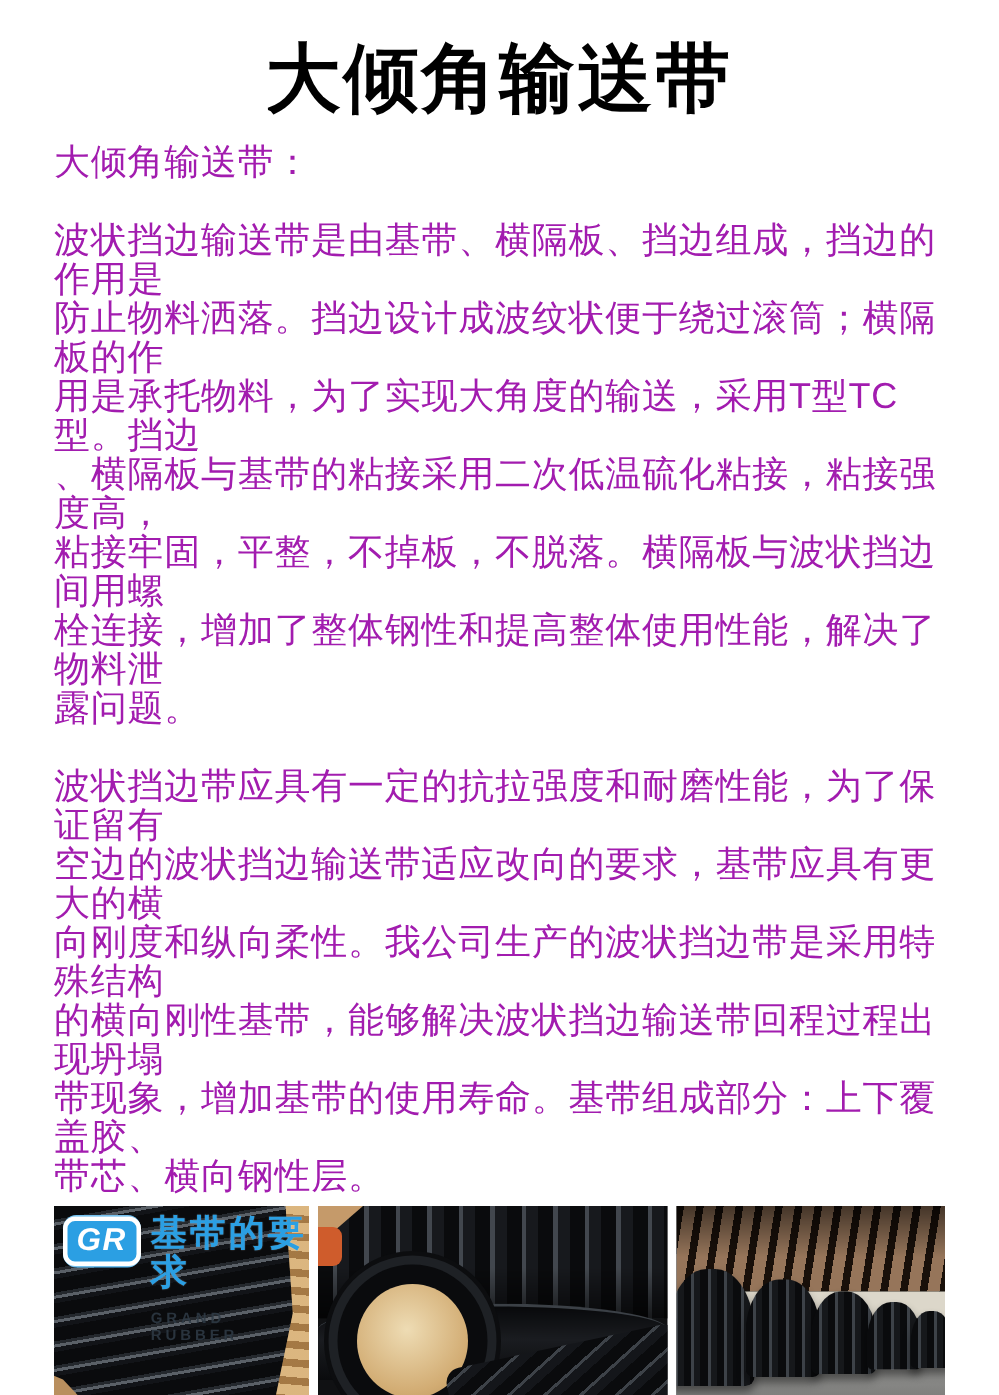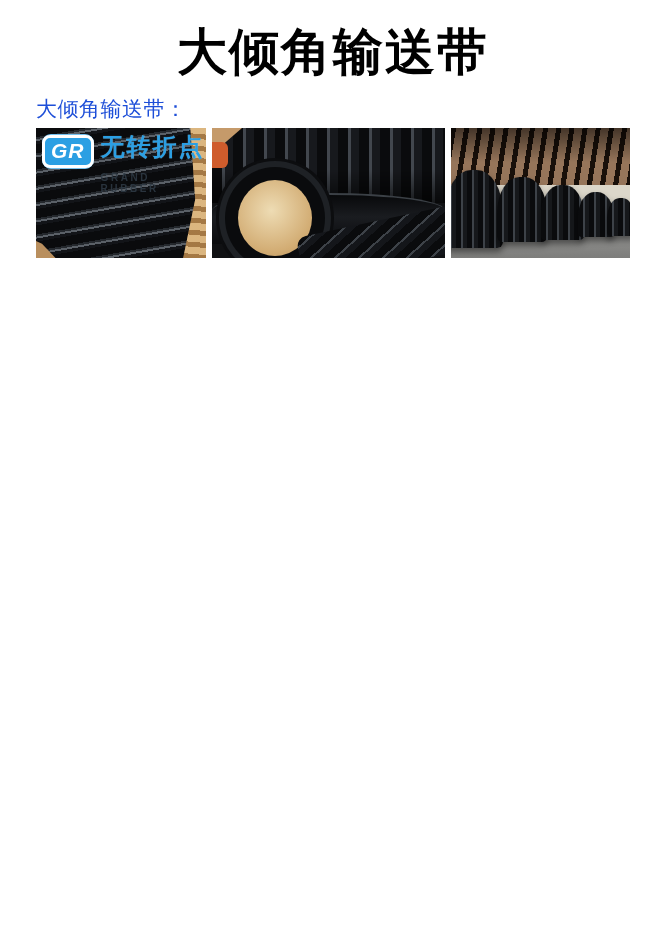--- a/index.html
+++ b/index.html
@@ -3,21 +3,21 @@
 <meta charset="utf-8">
 <style>
   html,body{margin:0;padding:0;background:#ffffff;}
   body{width:666px;height:930px;overflow:hidden;
        font-family:"Liberation Sans","DejaVu Sans",sans-serif;}
   .page{position:relative;width:666px;height:930px;background:#fff;}
 
   h1.title{margin:22px 0 14px;text-align:center;font-size:50px;line-height:60px;
            font-weight:700;color:#000;letter-spacing:2px;}
 
-  .content{padding:0 34px 0 36px;font-size:21px;line-height:26px;color:#1d4ed8;}
+  .content{padding:0 34px 0 36px;font-size:24px;line-height:26px;color:#a21caf;}
   .para{margin:0 0 26px;white-space:pre-line;letter-spacing:0.5px;}
   .para:last-child{margin-bottom:0;}
 
   
   .gallery{margin-top:6px;padding:0 36px;display:flex;gap:6px;height:130px;}
   .photo{position:relative;margin:0;overflow:hidden;background:#101113;}
   .photo1{width:170px;}
   .photo2{flex:1;}
   .photo3{width:179px;}
 
@@ -76,34 +76,47 @@
 </style>
 </head>
 <body>
 
 <main class="page">
 
   <h1 class="title"><span>大倾角输送带</span></h1>
 
   <section class="content">
     <p class="para">大倾角输送带：</p>
+    <p class="para">波状挡边输送带是由基带、横隔板、挡边组成，挡边的作用是
+防止物料洒落。挡边设计成波纹状便于绕过滚筒；横隔板的作
+用是承托物料，为了实现大角度的输送，采用T型TC型。挡边
+、横隔板与基带的粘接采用二次低温硫化粘接，粘接强度高，
+粘接牢固，平整，不掉板，不脱落。横隔板与波状挡边间用螺
+栓连接，增加了整体钢性和提高整体使用性能，解决了物料泄
+露问题。</p>
+    <p class="para">波状挡边带应具有一定的抗拉强度和耐磨性能，为了保证留有
+空边的波状挡边输送带适应改向的要求，基带应具有更大的横
+向刚度和纵向柔性。我公司生产的波状挡边带是采用特殊结构
+的横向刚性基带，能够解决波状挡边输送带回程过程出现坍塌
+带现象，增加基带的使用寿命。基带组成部分：上下覆盖胶、
+带芯、横向钢性层。</p>
   </section>
 
   <div class="gallery">
 
     <figure class="photo photo1">
       <div class="p1-ribs"></div>
       <div class="p1-card-right"></div>
       <div class="p1-card-bl"></div>
       <div class="logo">
         <div class="logo-mark">
           <span>GR</span>
         </div>
         <div class="logo-text">
-          <div class="logo-cn">无转折点</div>
+          <div class="logo-cn">基带的要求</div>
           <div class="logo-en">GRAND RUBBER</div>
         </div>
       </div>
     </figure>
 
     <figure class="photo photo2">
       <div class="p2-fins"></div>
       <div class="p2-belt"></div>
       <div class="p2-wood"></div>
       <div class="p2-fins-br"></div>

